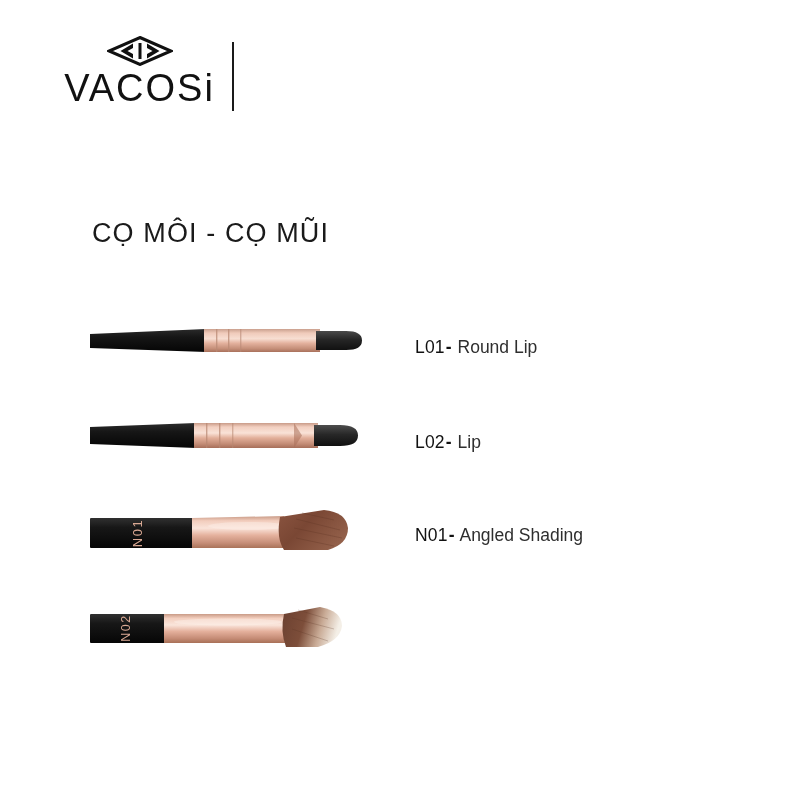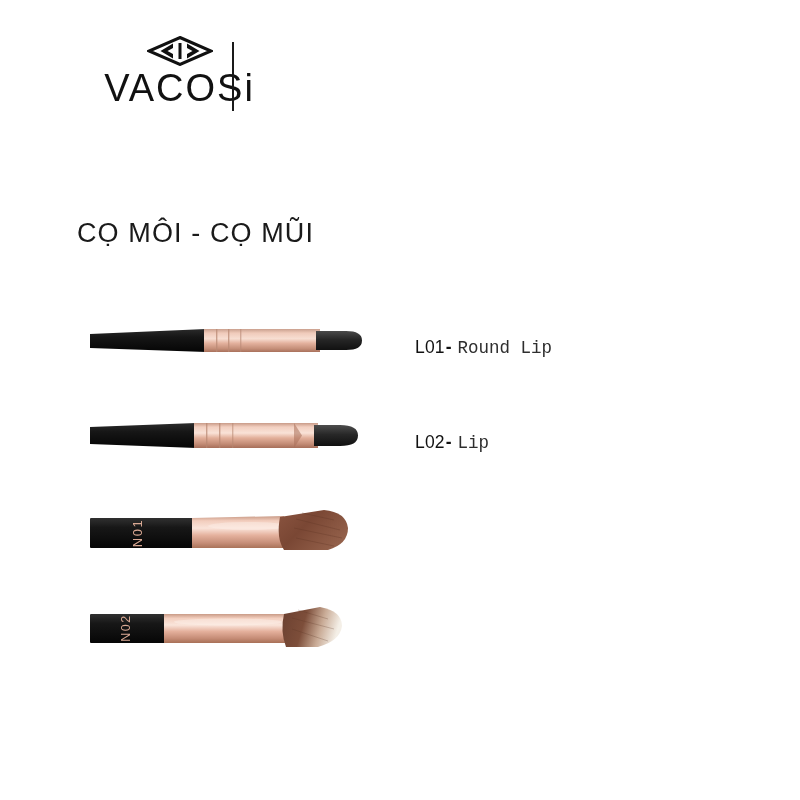--- a/index.html
+++ b/index.html
@@ -23,21 +23,20 @@
     top: 0;
     width: 800px;
     height: 150px;
   }
   #logo-block {
     position: absolute;
     left: 62px;
     top: 36px;
     width: 155px;
     text-align: center;
-    margin-left: 40px;
   }
   #logo-emblem {
     display: block;
     margin: 0 auto 2px auto;
   }
   #logo-wordmark {
     font-family: "Liberation Sans", sans-serif;
     font-size: 38px;
     letter-spacing: 2.0px;
     font-weight: 400;
@@ -64,21 +63,21 @@
     font-weight: 700;
     line-height: 33px;
     letter-spacing: 0.6px;
     color: #141414;
     white-space: nowrap;
   }
 
   
   #section-title {
     position: absolute;
-    left: 77px;
+    left: 92px;
     top: 218px;
     font-size: 27px;
     font-weight: 400;
     letter-spacing: 1.1px;
     color: #1a1a1a;
     white-space: nowrap;
   }
 
   
   #product-list {
@@ -111,21 +110,20 @@
     letter-spacing: 0.2px;
   }
   .brush-sep {
     font-weight: 700;
     color: #111111;
     padding: 0 1px;
   }
   .brush-desc {
     font-weight: 400;
     color: #2e2e2e;
-    font-family: Liberation Mono, monospace;
   }
 
   
   #label-0 { top: 41px; }
   #label-1 { top: 41px; }
   #label-2 { top: 39px; }
   #label-3 { top: 41px; }
 </style>
 </head>
 <body>
@@ -252,20 +250,21 @@
 
       <rect x="2" y="32" width="104" height="30" rx="1" fill="url(#hdl3)"></rect>
       <text x="54" y="47" transform="rotate(-90 54 47)" font-family="Liberation Sans, sans-serif" font-size="13" letter-spacing="1.5" fill="#d9a893" text-anchor="middle">N01</text>
 
       <path d="M104 32 L196 30 L200 62 L104 62 Z" fill="url(#fer3)"></path>
       <ellipse cx="160" cy="40" rx="40" ry="4" fill="#fdf0e8" opacity=".45"></ellipse>
 
       <path d="M192 31 L236 24 Q258 26 260 42 Q260 58 240 64 L196 64 Q188 52 192 31 Z" fill="url(#brs3)"></path>
       <path d="M214 27 L246 34 M208 33 L252 44 M206 42 L254 52 M208 52 L246 60" stroke="#5f3525" stroke-width="0.9" opacity=".35" fill="none"></path>
     </svg>
+    <div class="brush-label" id="label-2"><span class="brush-code">N01</span><span class="brush-sep">-</span> <span class="brush-desc">Angled Shading</span></div>
   </div>
 
   <div class="product-row">
     <svg class="brush-figure" viewBox="0 0 300 95">
       <defs>
         <linearGradient id="fer4" x1="0" y1="0" x2="0" y2="1">
           <stop offset="0%" stop-color="#c99b87"></stop>
           <stop offset="15%" stop-color="#f3cfbf"></stop>
           <stop offset="38%" stop-color="#fae5db"></stop>
           <stop offset="60%" stop-color="#e4b09c"></stop>

